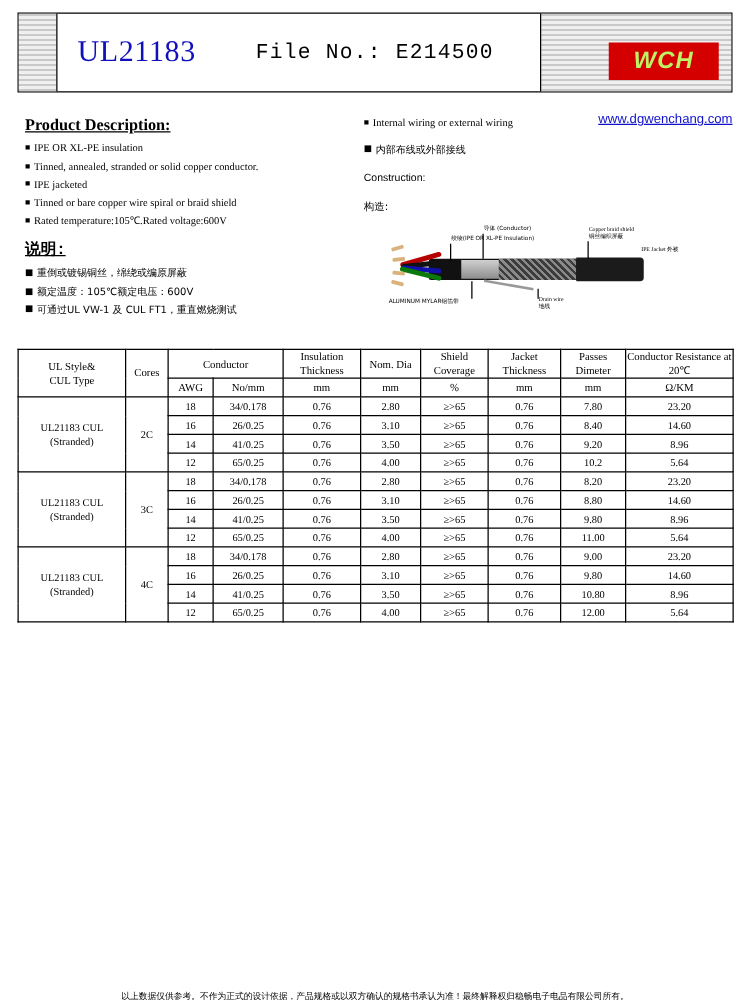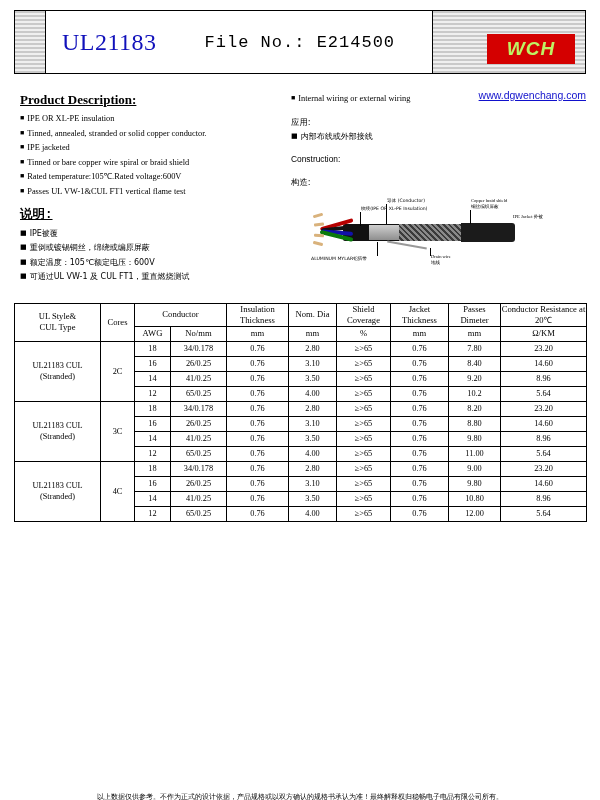--- a/index.html
+++ b/index.html
@@ -301,37 +301,34 @@
   <div class="cols">
 
     <div class="col-left">
       <div class="sec-title">Product Description:</div>
       <ul class="bullets">
         <li>IPE OR XL-PE insulation</li>
         <li>Tinned, annealed, stranded or solid copper conductor.</li>
         <li>IPE jacketed</li>
         <li>Tinned or bare copper wire spiral or braid shield</li>
         <li>Rated temperature:105℃.Rated voltage:600V</li>
-        <li>Passes UL VW-1&amp;CUL FT1 vertical flame test</li>
       </ul>
 
       <div class="sec-title cn">说明:</div>
       <ul class="bullets">
-        <li class="cn">IPE被覆</li>
         <li class="cn">重倒或镀锡铜丝，绵绕或编原屏蔽</li>
         <li class="cn">额定温度：105℃额定电压：600V</li>
         <li class="cn">可通过UL VW-1 及 CUL FT1，重直燃烧测试</li>
       </ul>
     </div>
 
     <div class="col-right">
       <ul class="bullets">
         <li>Internal wiring or external wiring</li>
       </ul>
-      <div class="plain-line">应用:</div>
       <ul class="bullets">
         <li class="cn">内部布线或外部接线</li>
       </ul>
       <div class="plain-line en">Construction:</div>
       <div class="plain-line">构造:</div>
 
       <div class="diagram">
         <div class="cable-body"></div>
         <div class="cable-foil"></div>
         <div class="cable-braid"></div>

